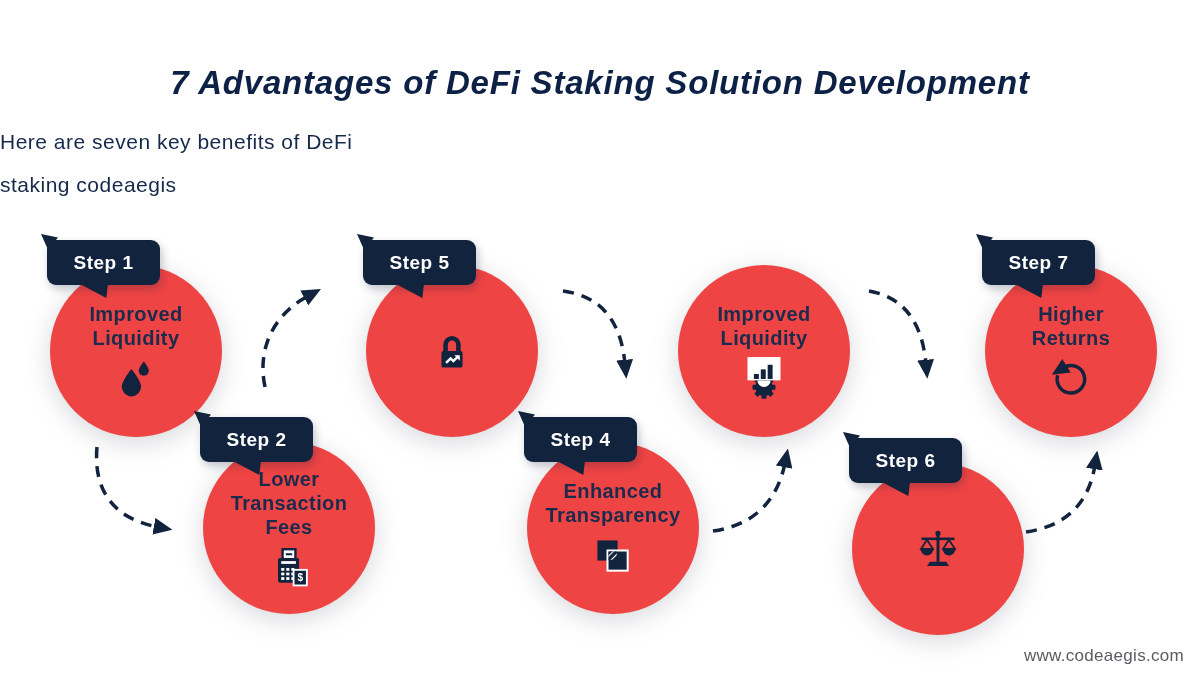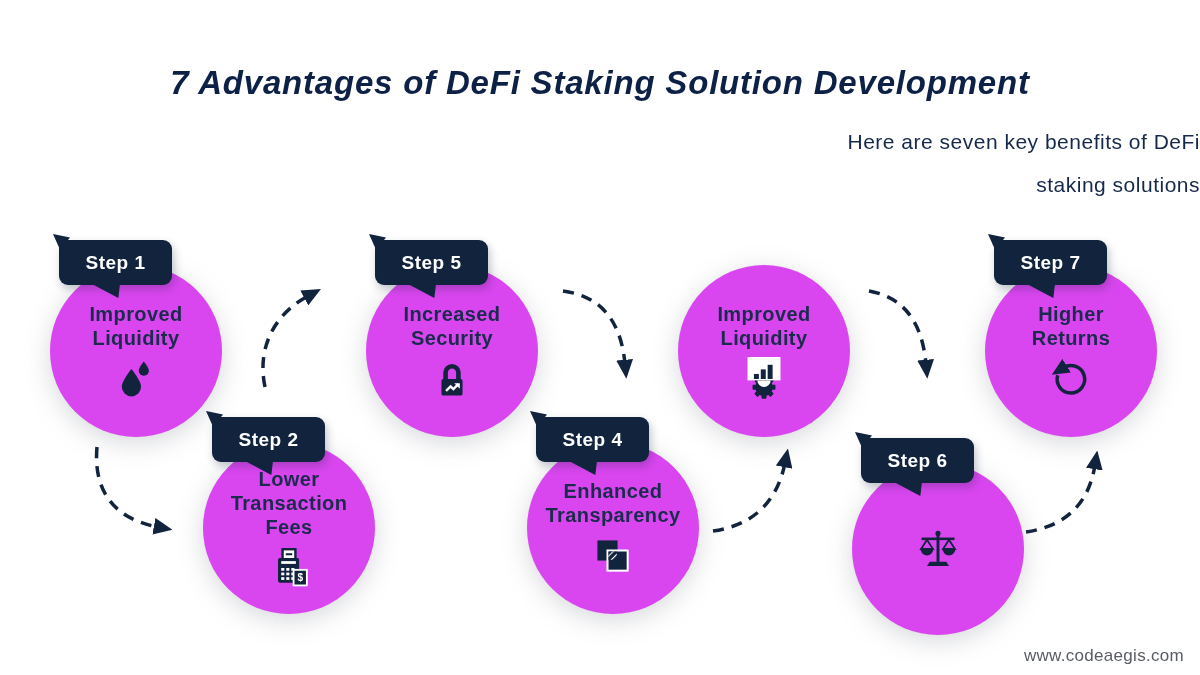--- a/index.html
+++ b/index.html
@@ -6,47 +6,46 @@
   body{
     width:1200px;height:675px;position:relative;overflow:hidden;
     background:#ffffff;
     font-family:"Liberation Sans",sans-serif;
   }
   .title{
     position:absolute;top:64px;left:0;width:100%;text-align:center;
     font-size:33px;font-weight:800;letter-spacing:.8px;color:#0d2045;font-style:italic;
   }
   .subtitle{
-    position:absolute;left:0;width:100%;text-align:right;
+    position:absolute;left:0;width:100%;text-align:left;
     font-size:21px;font-weight:500;letter-spacing:.5px;color:#16294b;
   }
   .subtitle.l1{top:130px;}
   .subtitle.l2{top:173px;}
 
   .arrows{position:absolute;left:0;top:0;width:1200px;height:675px;z-index:1;}
 
   .step{position:absolute;width:172px;height:172px;z-index:2;}
   .circle{
-    width:172px;height:172px;border-radius:50%;background:#d946ef;
+    width:172px;height:172px;border-radius:50%;background:#ef4444;
     box-shadow:0 6px 26px rgba(110,115,130,.28), 0 0 2px rgba(0,0,0,.04);
     display:flex;flex-direction:column;align-items:center;justify-content:center;
     gap:7px;
   }
   .label{
     width:138px;text-align:center;font-size:20px;line-height:1.2;
     font-weight:600;letter-spacing:.4px;color:#1b2b4d;
   }
   .icon{display:block;}
 
   .badge{
     position:absolute;top:-25px;left:-3px;width:113px;height:45px;
     background:#12233e;border-radius:9px;z-index:3;
     display:flex;align-items:center;justify-content:center;
     box-shadow:2px 4px 8px rgba(20,30,60,.25);
-    margin-left:12px;
   }
   .badge::before{
     content:"";position:absolute;left:-6px;top:-6px;width:17px;height:16px;
     background:inherit;clip-path:polygon(0 0,100% 22%,42% 100%);
   }
   .badge::after{
     content:"";position:absolute;bottom:-13px;left:33px;width:28px;height:14px;
     background:inherit;clip-path:polygon(0 0,100% 0,94% 100%);
   }
   .badge span{color:#ffffff;font-size:19px;font-weight:700;letter-spacing:.5px;}
@@ -54,21 +53,21 @@
   .footer{
     position:absolute;right:16px;bottom:9px;
     font-size:17px;color:#595d63;letter-spacing:.3px;
   }
 </style>
 </head>
 <body>
 
 <div class="title">7 Advantages of DeFi Staking Solution Development</div>
 <div class="subtitle l1">Here are seven key benefits of DeFi</div>
-<div class="subtitle l2">staking solutions</div>
+<div class="subtitle l2">staking codeaegis</div>
 
 <svg class="arrows" viewBox="0 0 1200 675">
   <defs>
     <marker id="ah" markerWidth="5.4" markerHeight="4.8" refX="1.2" refY="2.4" orient="auto" markerUnits="strokeWidth">
       <path d="M0,0 L5.4,2.4 L0,4.8 Z" fill="#12233e"></path>
     </marker>
   </defs>
   <path d="M 97 447 C 93 492, 115 519, 158 527" fill="none" stroke="#12233e" stroke-width="3.5" stroke-dasharray="11 8" marker-end="url(#ah)"></path>
   <path d="M 265 387 C 256 344, 278 312, 308 296" fill="none" stroke="#12233e" stroke-width="3.5" stroke-dasharray="11 8" marker-end="url(#ah)"></path>
   <path d="M 563 291 C 601 296, 621 321, 625 364" fill="none" stroke="#12233e" stroke-width="3.5" stroke-dasharray="11 8" marker-end="url(#ah)"></path>
@@ -117,21 +116,20 @@
     </svg>
   </div>
 </div>
 
 <div class="step" style="left:366px;top:265px">
   <div class="badge">
     <span>Step 5</span>
   </div>
   <div class="circle">
 
-    <div class="label">Increased Security</div>
     <svg class="icon" width="44" height="44" viewBox="0 0 48 48">
       <path d="M17 25 v-8 a7 7 0 0 1 14 0 v8" fill="none" stroke="#12233e" stroke-width="5"></path>
       <rect x="12.5" y="24" width="23" height="18" rx="2" fill="#12233e"></rect>
       <polyline points="17.5,37 22.5,32 25.5,35 31,29.5" fill="none" stroke="#ffffff" stroke-width="2.6"></polyline>
       <polygon points="26.5,28.5 32.5,28.5 32.5,34.5" fill="#ffffff"></polygon>
     </svg>
   </div>
 </div>
 
 <div class="step" style="left:527px;top:442px">

